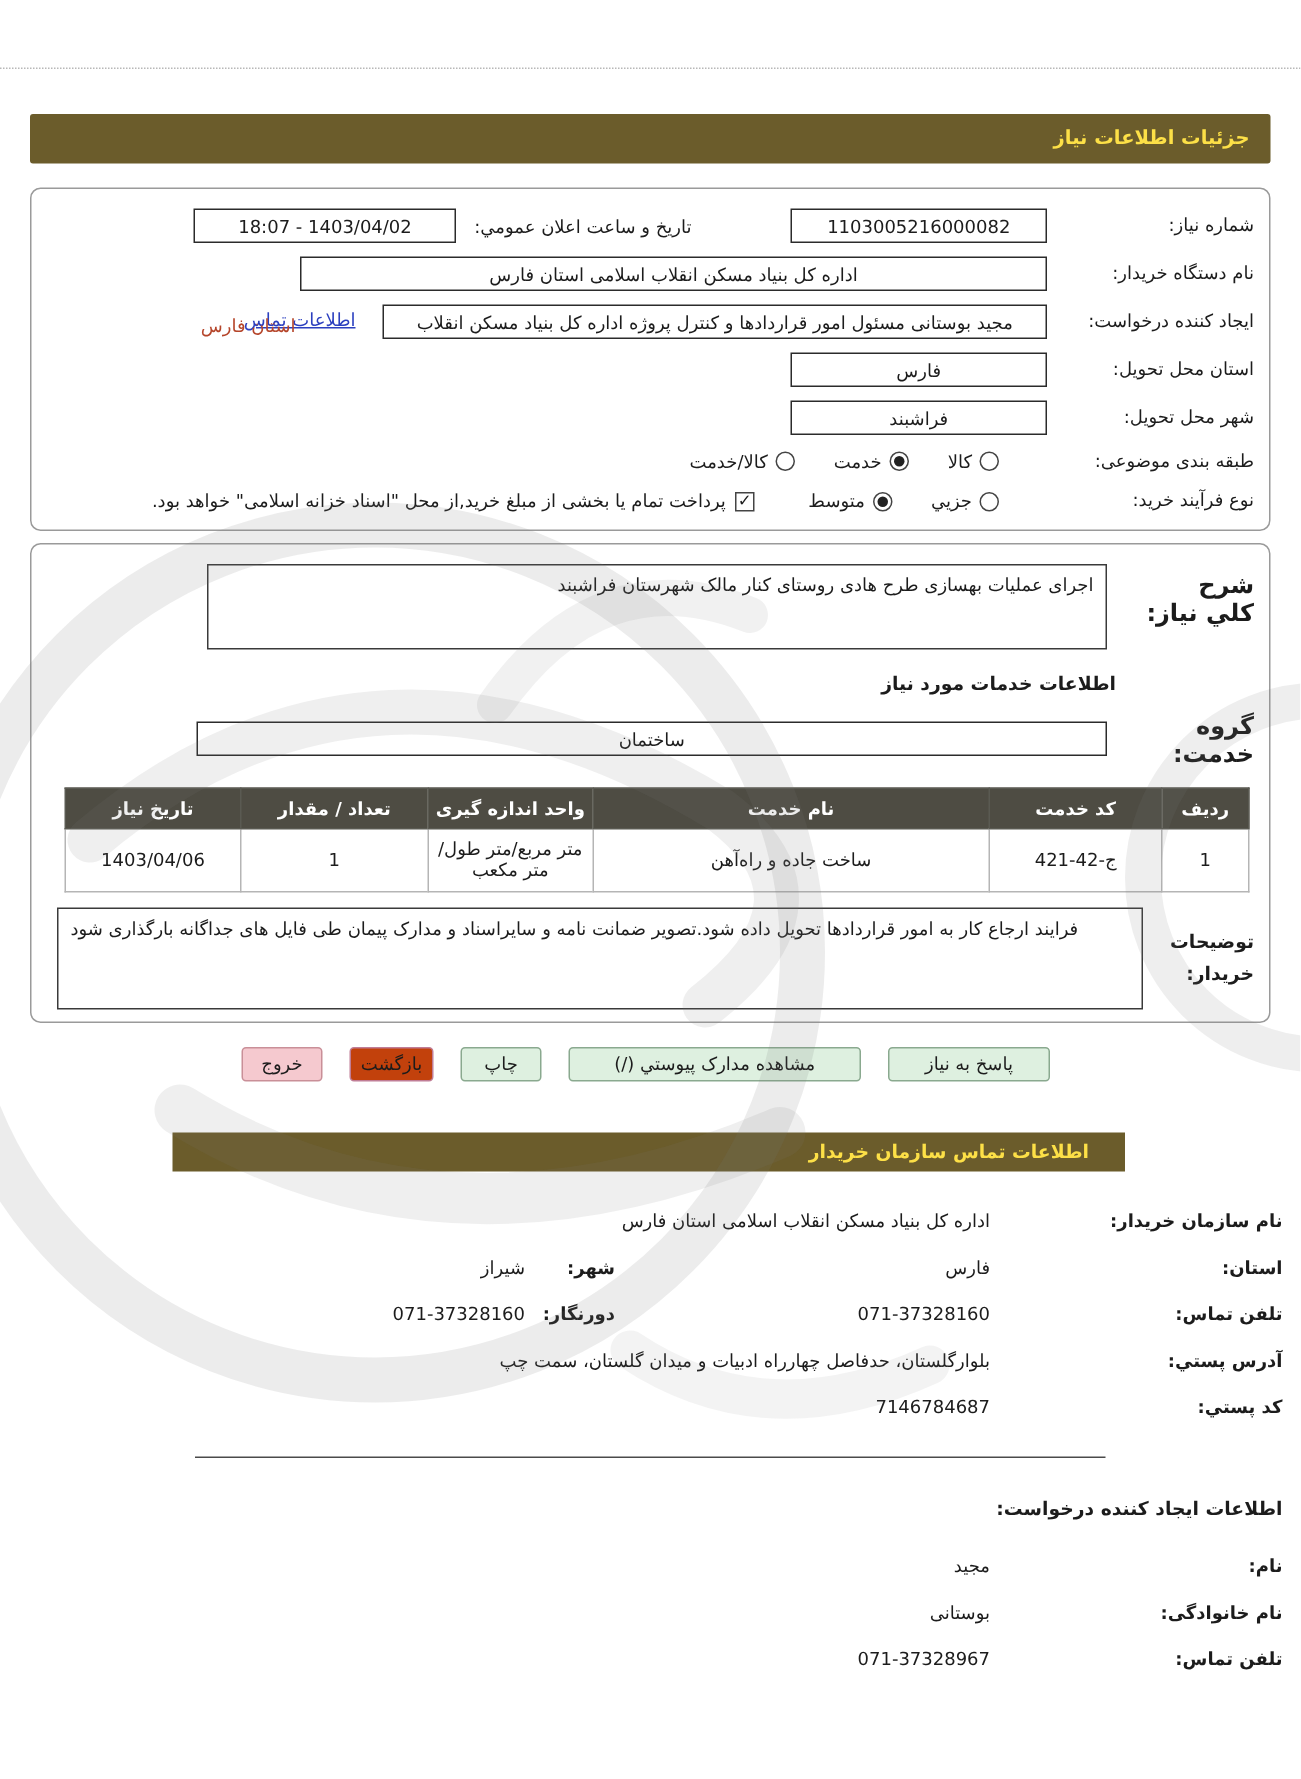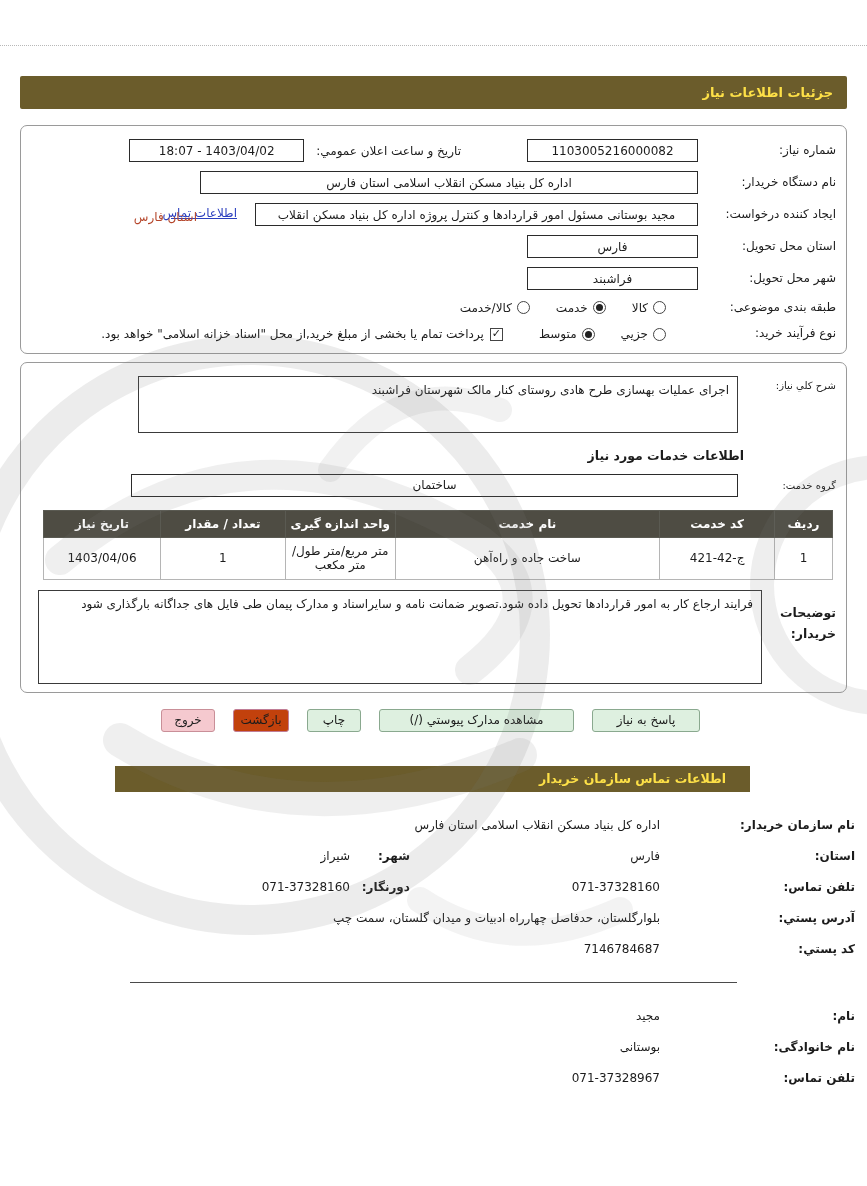--- a/index.html
+++ b/index.html
@@ -21,33 +21,33 @@
   .link-stack{position:relative;margin-right:14px;width:132px;height:22px;flex:none}
   .linkblue{position:absolute;right:4px;top:2px;color:var(--link-blue,#2b3fbf);text-decoration:underline;white-space:nowrap;cursor:pointer}
   .redover{position:absolute;right:44px;top:6px;color:var(--overlay-red,#b5452a);white-space:nowrap}
   .countdown{background:var(--countdown-bg,#f1eecf);color:var(--countdown-text,#47751d);padding:3px 8px;margin-right:26px;font-size:12.5px;flex:none}
   .opt{display:flex;align-items:center;margin-left:26px}
   .radio{width:13px;height:13px;border:1px solid #444;border-radius:50%;background:#fff;flex:none;margin-left:5px;position:relative}
   .radio.checked::after{content:"";position:absolute;inset:2px;border-radius:50%;background:#222}
   .cb{width:13px;height:13px;border:1px solid #444;background:#fff;flex:none;margin-left:6px;position:relative;font-size:11px;line-height:12px;text-align:center}
   .cb.checked::after{content:"\2713";position:absolute;inset:0;top:-1px}
   .cbwrap{display:flex;align-items:center;margin-right:10px}
-  .blabel{font-weight:normal;flex:none;font-size:10px}
+  .blabel{font-weight:bold;flex:none;font-size:16px}
   .w72{width:72px}
   .tarea{border:1px solid #3a3a3a;background:#fff;padding:4px 8px;line-height:1.5}
   .desc-area{width:600px;height:57px;margin-right:26px;text-align:right}
   .svc-heading{font-weight:bold;margin:15px 92px 11px 0;font-size:12.5px}
   .group-row{display:flex;align-items:center}
   .group-inp{width:607px;margin-right:26px}
   .ntable{border-collapse:collapse;width:790px;margin:13px 3px 0 0}
   .ntable th{background:var(--table-header,#4e4c43);color:#fff;font-weight:bold;font-size:12px;height:27px;border:1px solid #5a5a52;padding:2px}
   .ntable td{border:1px solid #b5b5b5;text-align:center;padding:4px 6px;height:42px;font-size:12px;background:#fff}
   .notes-row{display:flex;margin-top:10px}
   .notes-label{width:74px;font-weight:bold;padding-top:12px;flex:none;line-height:1.7;font-size:12.5px}
-  .notes-area{width:724px;height:94px;text-align:right}
+  .notes-area{width:724px;height:68px;text-align:left}
   .btns{display:flex;align-items:center;margin-top:16px;padding-right:167px;gap:18px}
   .btn{height:23px;display:flex;align-items:center;justify-content:center;border-radius:3px;font-size:12px;cursor:pointer;flex:none;padding:0 10px}
   .btn-green{background:var(--button-green,#def0e0);border:1px solid #8aa98f}
   .btn-back{background:#c2410c;border:1px solid #c07d96}
   .btn-exit{background:var(--button-pink,#f5c9cf);border:1px solid #c98f98}
   .w107{width:108px}.w195{width:195px}.w54{width:54px}.w56{width:56px}
   .contact{margin-top:26px}
   .c-row{display:flex;align-items:flex-start;padding-right:12px;margin-bottom:17px}
   .c-label{width:125px;font-weight:bold;flex:none}
   .c-val{margin-right:70px}
@@ -225,20 +225,21 @@
     <div class="c-val">بلوارگلستان، حدفاصل چهارراه ادبیات و میدان گلستان، سمت چپ</div>
   </div>
 
   <div class="c-row">
     <div class="c-label">کد پستي:</div>
     <div class="c-val ltr">7146784687</div>
   </div>
 
   <hr class="sep">
 
+  <div class="creator-heading">اطلاعات ایجاد کننده درخواست:</div>
 
   <div class="c-row">
     <div class="c-label">نام:</div>
     <div class="c-val">مجید</div>
   </div>
 
   <div class="c-row">
     <div class="c-label">نام خانوادگی:</div>
     <div class="c-val">بوستانی</div>
   </div>

